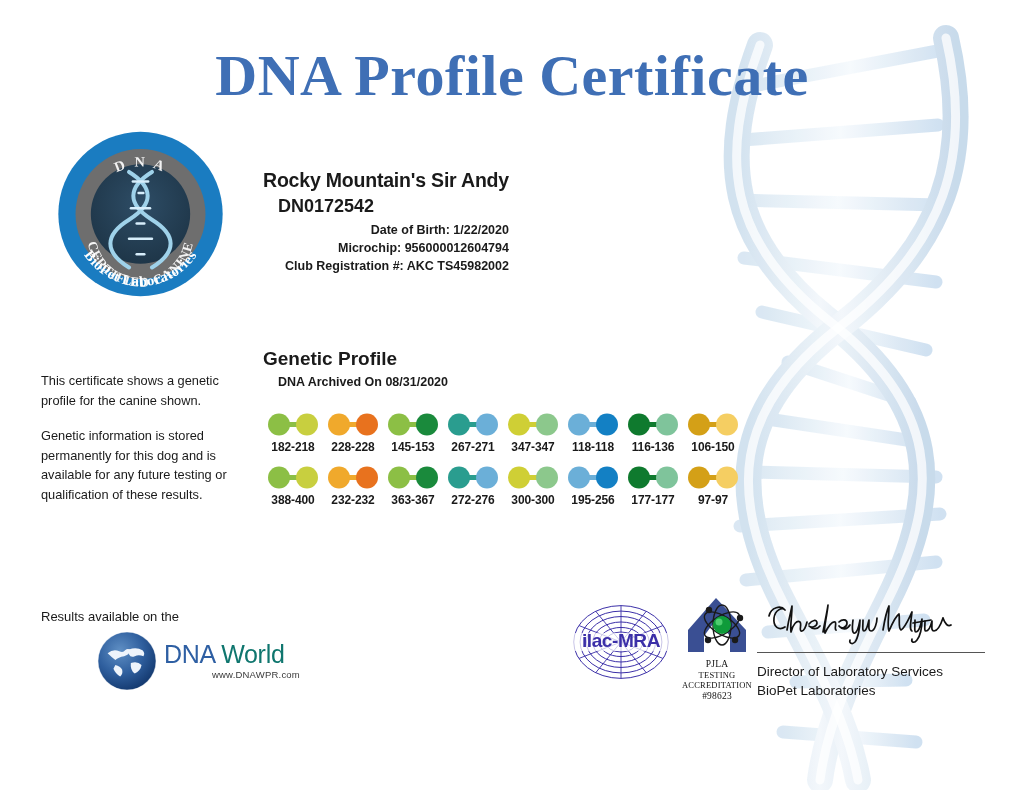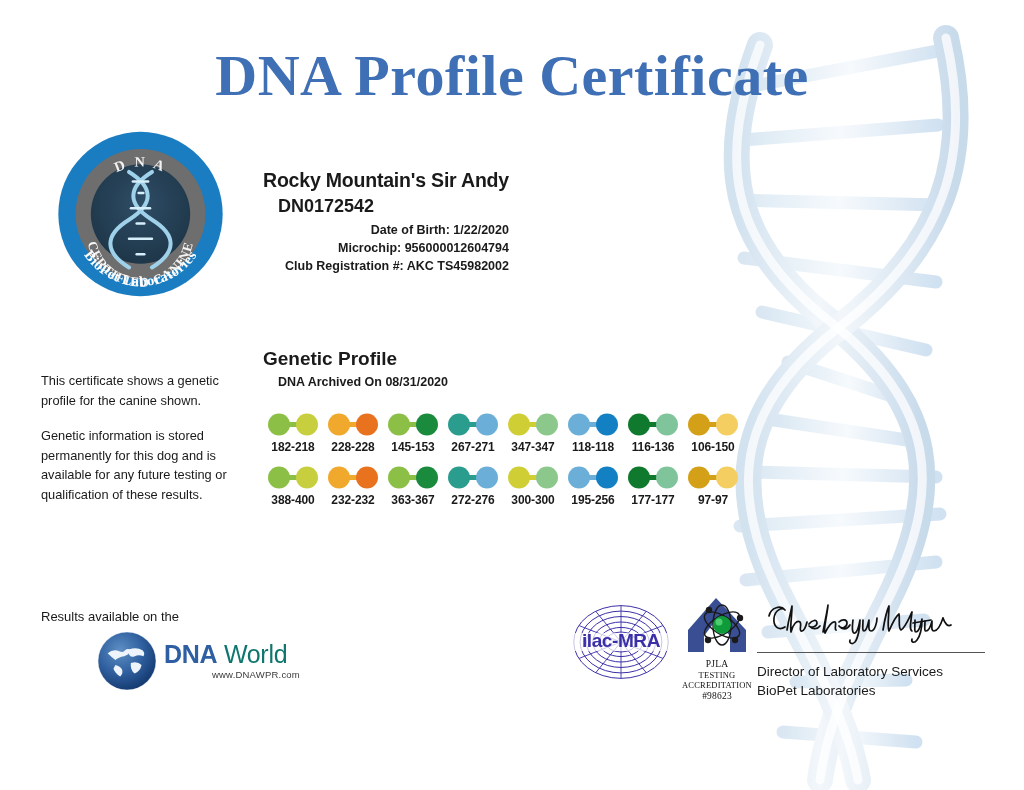--- a/index.html
+++ b/index.html
@@ -47,21 +47,21 @@
   .marker-label{font-size:12px;font-weight:bold;margin-top:3px;letter-spacing:-0.1px;
     white-space:nowrap;color:#1a1a1a;}
 
   
   .registry{position:absolute;left:41px;top:609px;z-index:3;}
   .registry-lead{font-size:13px;margin-bottom:6px;}
   .registry-logo{display:flex;align-items:center;margin-left:55px;}
   .globe{width:62px;height:62px;flex:none;}
   .registry-words{margin-left:6px;line-height:1;}
   .rw-line1{font-size:25px;letter-spacing:-0.3px;}
-  .rw-line1 .blue{color:#2e5fa3;font-weight:bold;}
+  .rw-line1 .blue{color:#2e5fa3;font-weight:normal;}
   .rw-line1 .dark{color:#0f766e;}
   .rw-line2{font-size:25px;color:#2b2b2b;margin-left:40px;margin-top:1px;letter-spacing:-0.3px;}
   .rw-url{font-size:9.5px;color:#3a3a3a;margin-left:48px;margin-top:3px;letter-spacing:0.2px;}
 
   
   .accred{position:absolute;left:566px;top:596px;z-index:3;display:flex;align-items:flex-start;}
   .ilac{width:110px;height:80px;margin-top:6px;}
   .pjla-wrap{margin-left:2px;text-align:center;width:78px;}
   .pjla-mark{width:78px;height:58px;}
   .pjla-text{font-family:"Liberation Serif", serif;color:#111;line-height:10.5px;margin-top:1px;}

